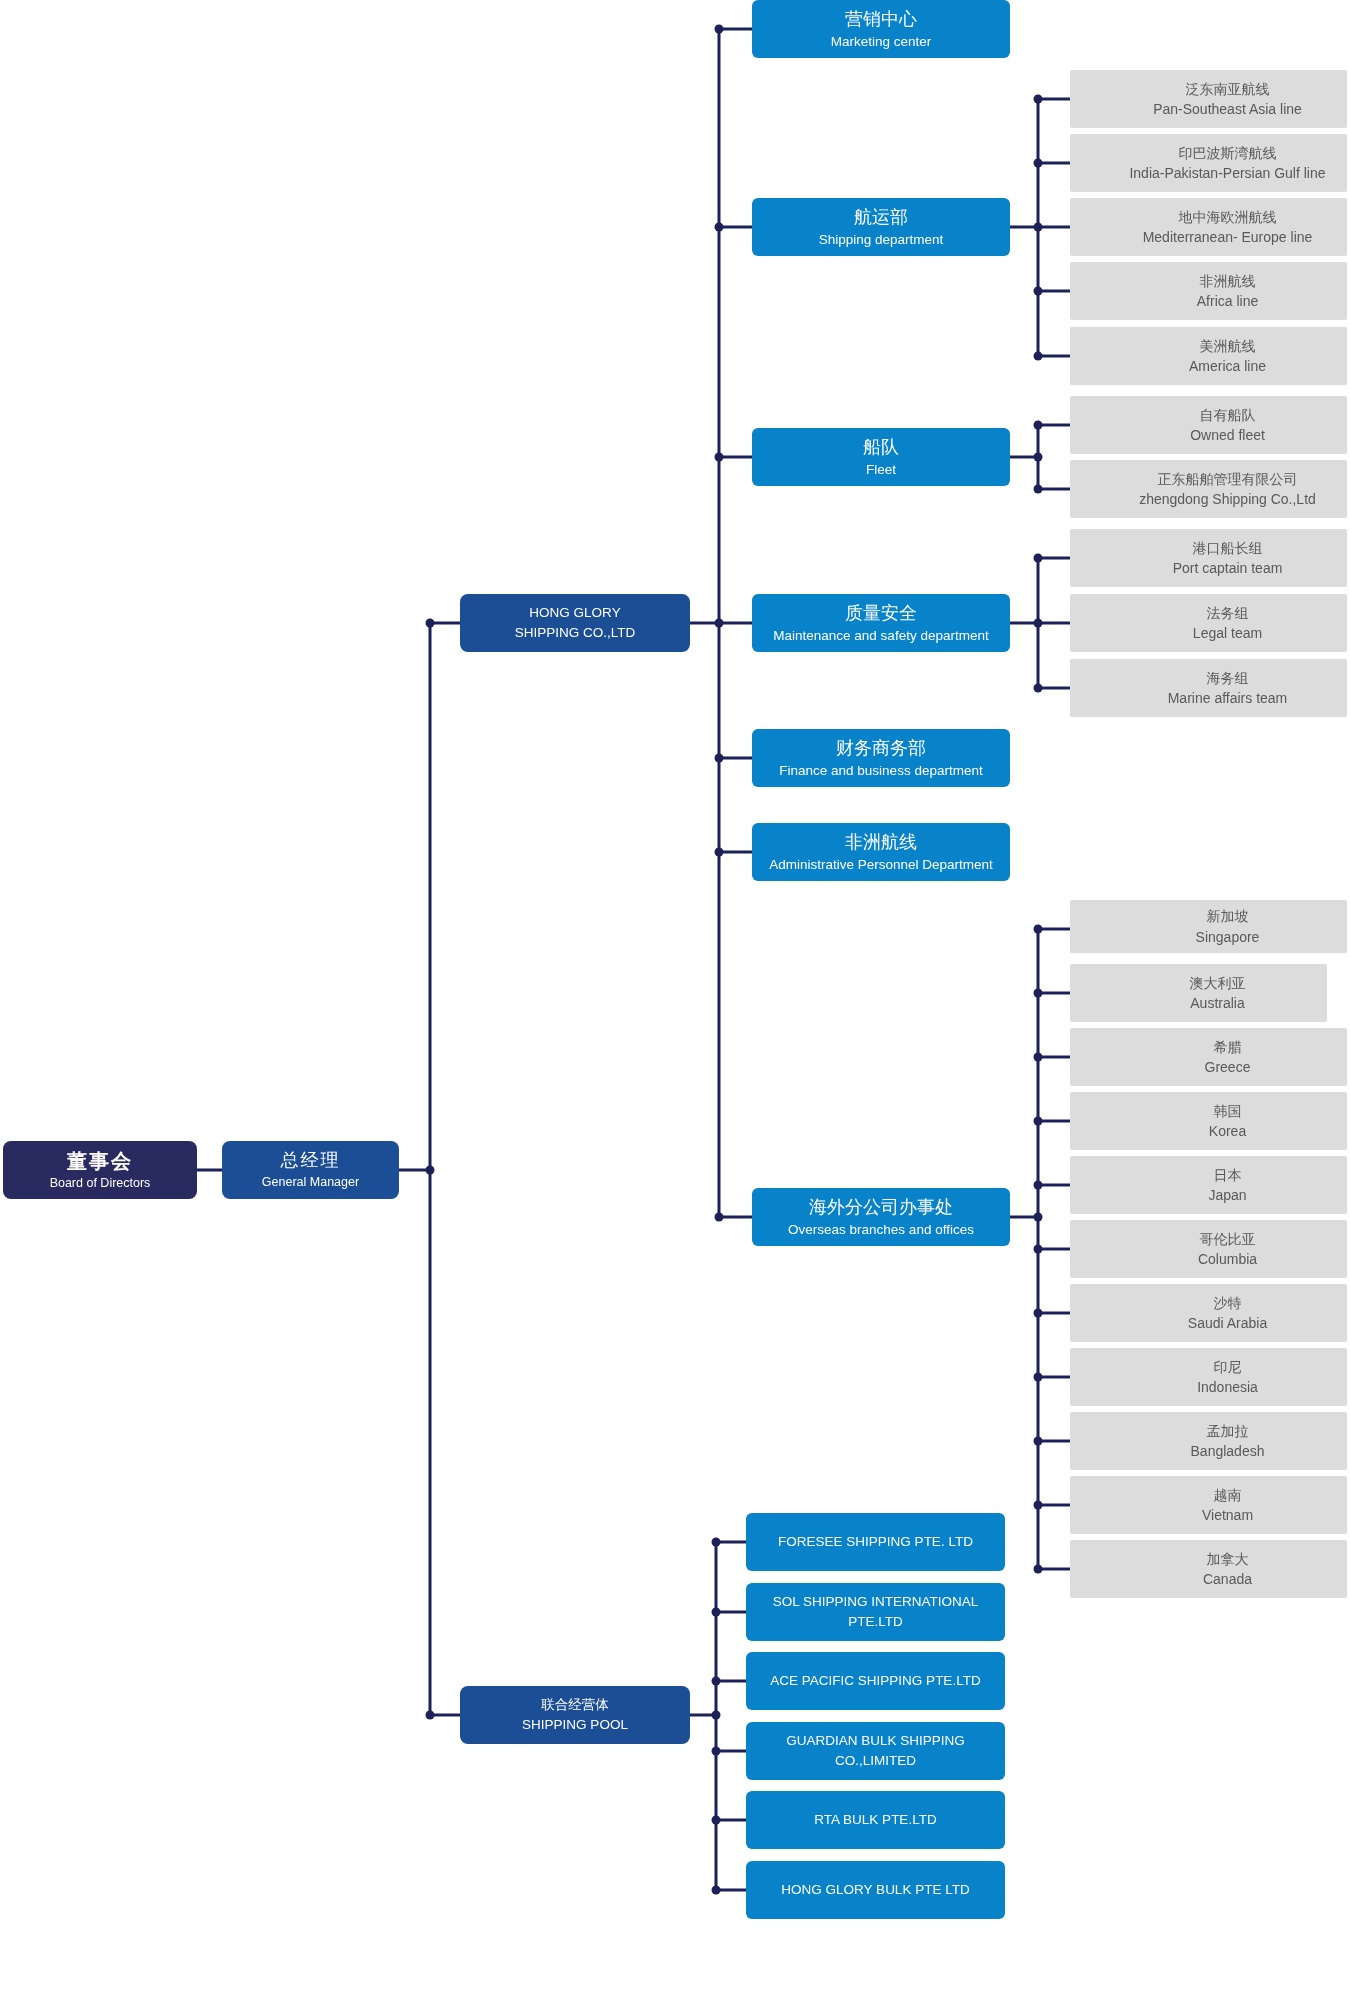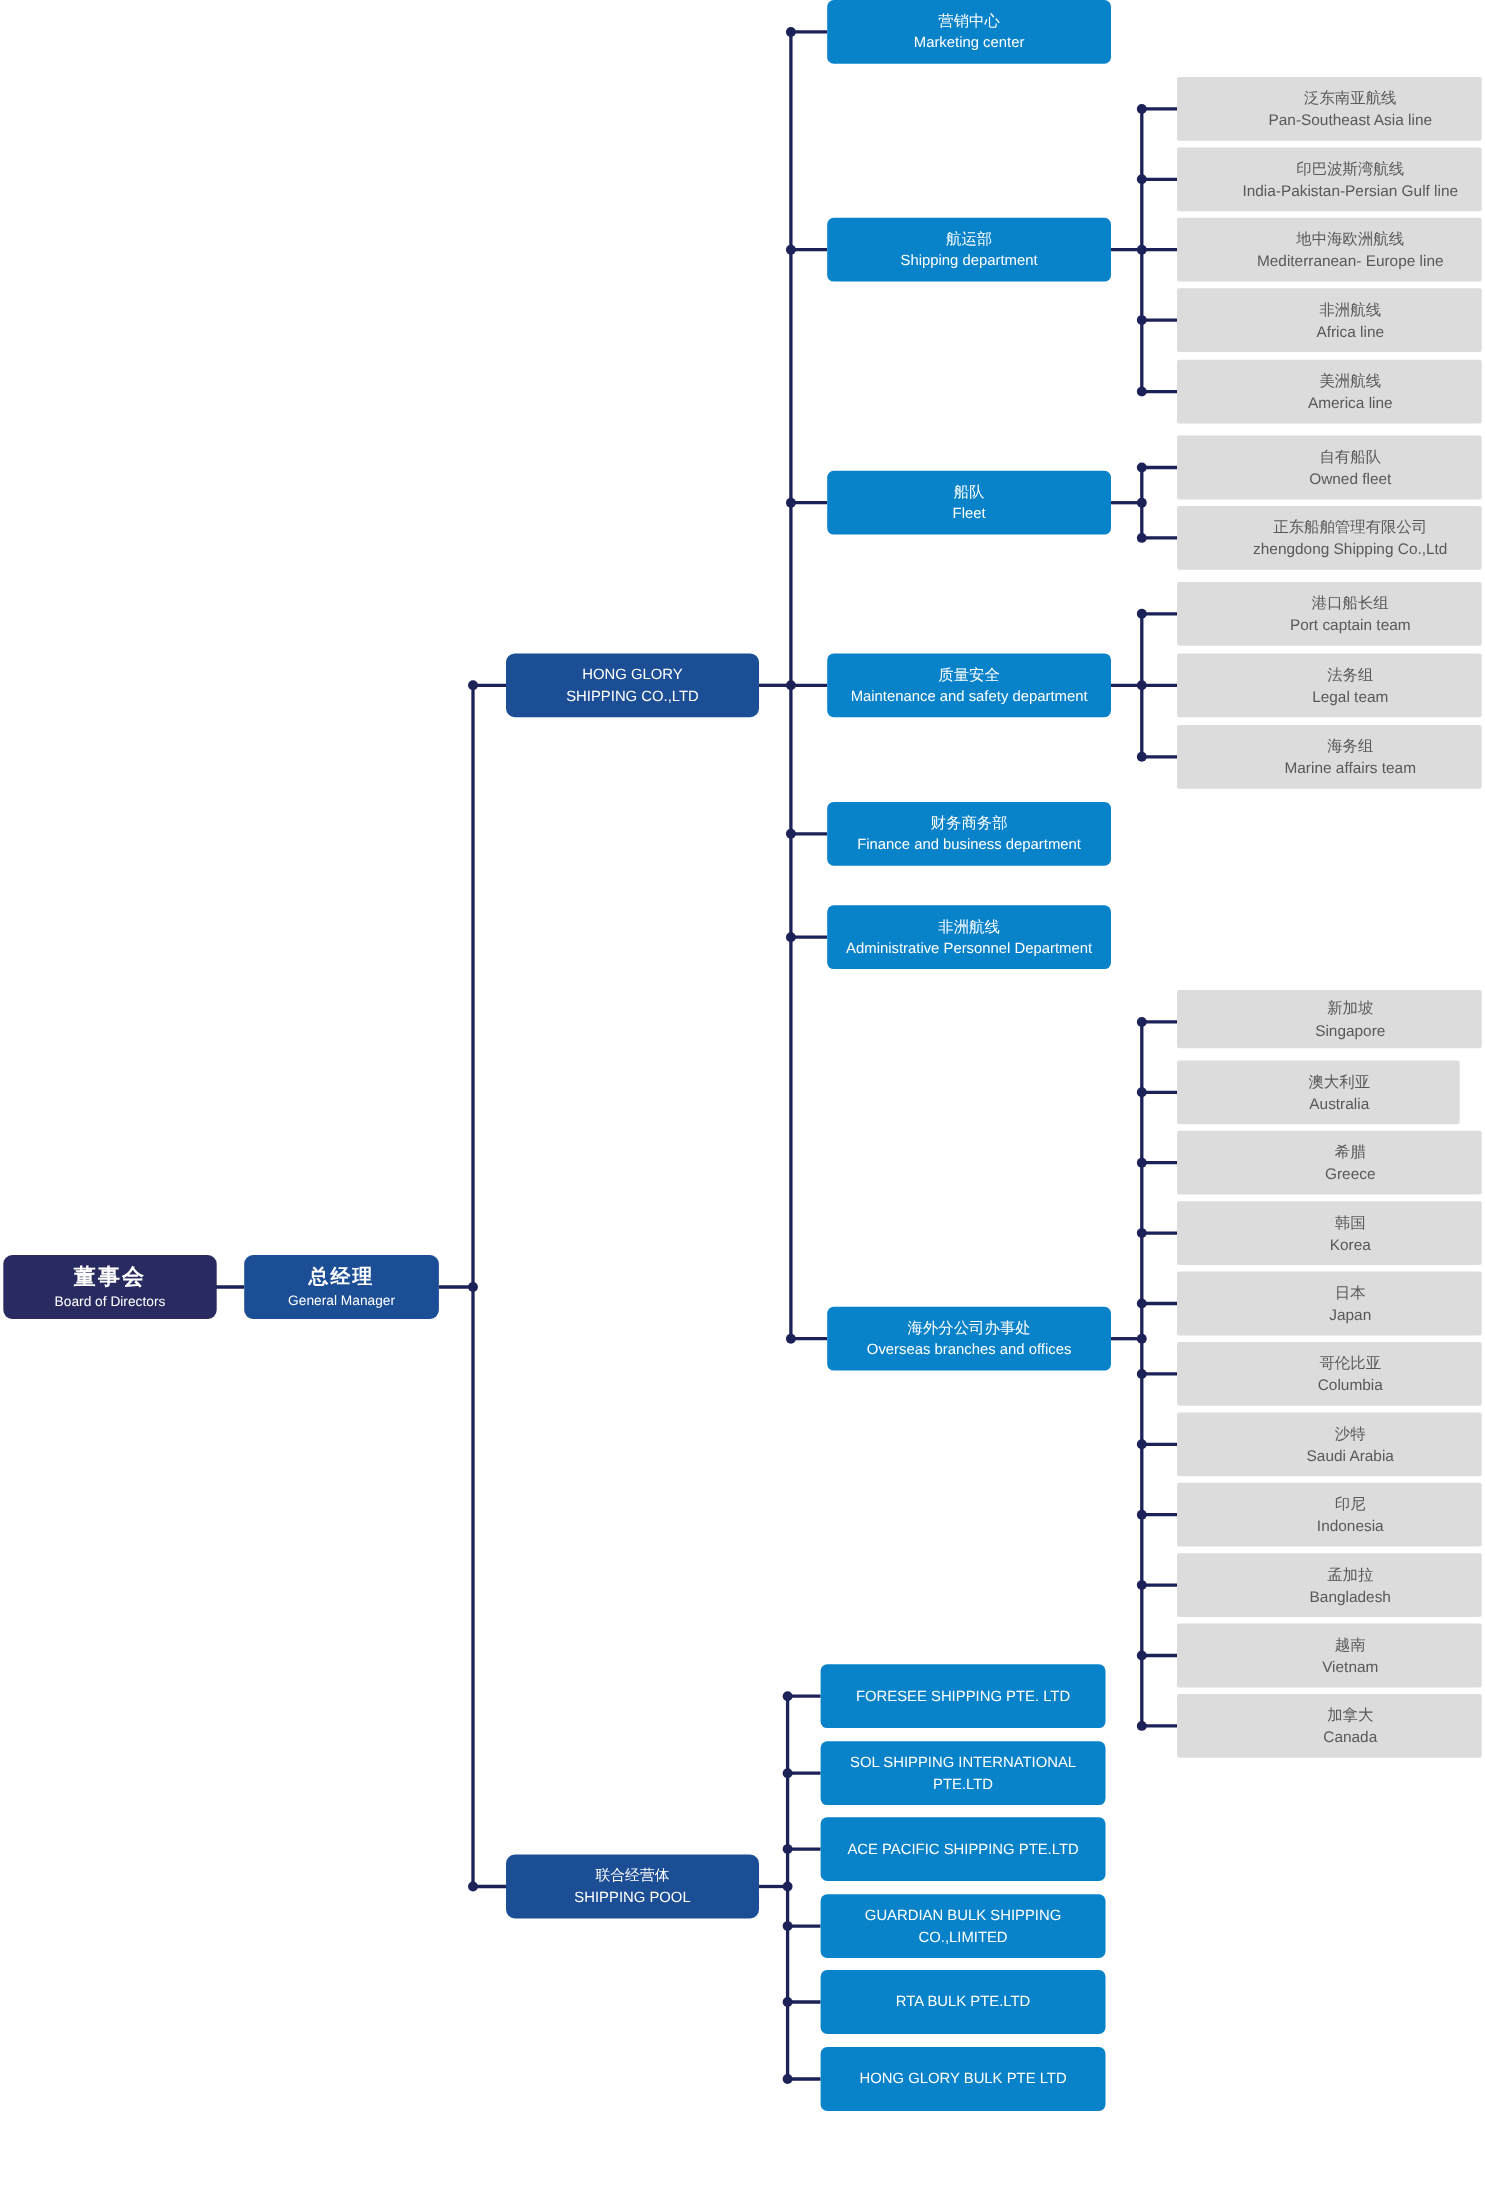--- a/index.html
+++ b/index.html
@@ -17,23 +17,23 @@
   .node{
     position:absolute;z-index:2;box-sizing:border-box;
     display:flex;flex-direction:column;align-items:center;justify-content:center;
     text-align:center;line-height:1.45;padding:2px 10px;
   }
   .dept{background:var(--bright);color:#fff;border-radius:6px;font-size:13.5px;}
   .co{background:var(--blue);color:#fff;border-radius:8px;font-size:13.5px;}
   .gray{background:var(--gray);color:var(--gray_text);border-radius:2px;font-size:14px;padding-left:48px;}
   .root{background:var(--navy);color:#fff;border-radius:8px;}
   .root .zh{font-size:20px;font-weight:bold;letter-spacing:2px;line-height:1.3;}
-  .gm .zh{font-size:18px;font-weight:bold;letter-spacing:2px;line-height:1.3;}
+  .gm .zh{font-size:18px;font-weight:normal;letter-spacing:2px;line-height:1.3;}
   .root .en,.gm .en{font-size:12.5px;}
-  .dept .zh{font-size:14px;text-align:right;}
+  .dept .zh{font-size:18px;text-align:right;}
 </style>
 </head>
 <body>
 
 <div id="canvas">
 
   <svg class="wires" width="1350" height="2000" viewBox="0 0 1350 2000" aria-hidden="true">
 
     <line x1="181" y1="1170" x2="222" y2="1170"></line>
     <line x1="399" y1="1170" x2="430" y2="1170"></line>

